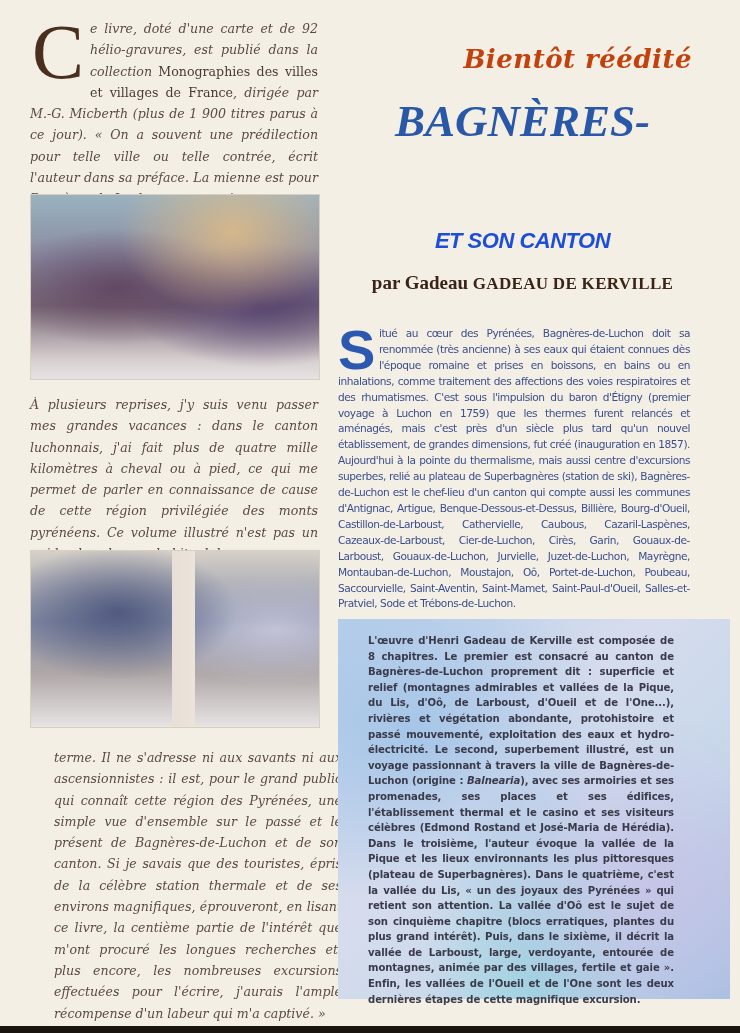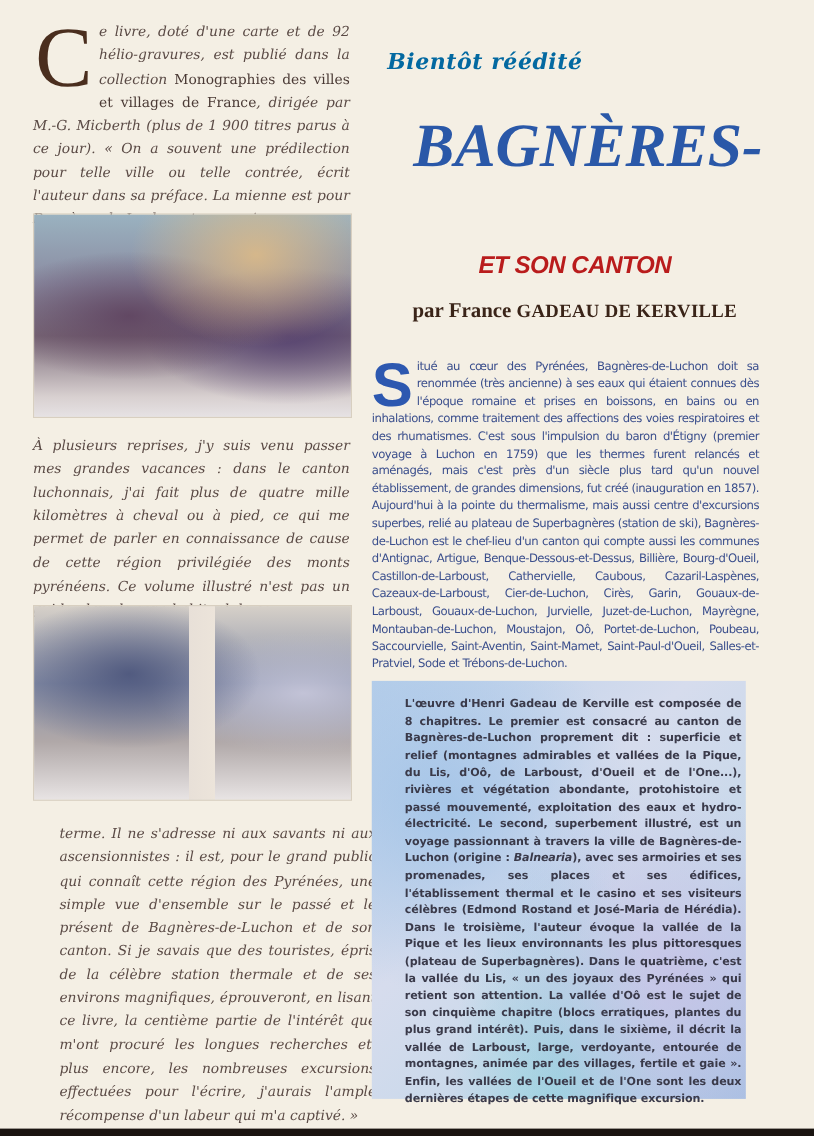--- a/index.html
+++ b/index.html
@@ -46,54 +46,54 @@
     background:
       linear-gradient(90deg, transparent 49%, #e8e0d8 49%, #ece4da 57%, transparent 57%),
       radial-gradient(ellipse at 30% 35%, rgba(70,80,120,0.85), transparent 42%),
       radial-gradient(ellipse at 85% 45%, rgba(200,200,220,0.9), transparent 40%),
       linear-gradient(180deg, #d6d0c8 0%, #8890a8 40%, #b0a8a8 70%, #e8e4e4 100%);
   }
   .p2 { position: absolute; left: 0; top: 382px; width: 288px; }
   .p3 { position: absolute; left: 0; top: 735px; width: 288px; margin-left: 24px; }
 
   .kicker {
-    position: absolute; left: 352px; top: 44px; width: 340px; text-align: left;
+    position: absolute; left: 352px; top: 44px; width: 340px; text-align: right;
     font-family: "DejaVu Serif", serif; font-style: italic; font-weight: bold;
-    font-size: 20px; color: #0369a1; letter-spacing: 0.5px;
+    font-size: 26px; color: #c2410c; letter-spacing: 0.5px;
   }
   .title {
     position: absolute; left: 350px; top: 90px; width: 345px; text-align: center;
     font-family: "Liberation Serif", serif; font-style: italic; font-weight: bold;
-    color: #2a58a8; font-size: 56px; line-height: 62px; margin: 12px;
+    color: #2a58a8; font-size: 45px; line-height: 62px; margin: 0;
   }
   .subtitle {
     position: absolute; left: 350px; top: 228px; width: 345px; text-align: center;
     font-family: "Liberation Sans", sans-serif; font-style: italic; font-weight: bold;
-    font-size: 22px; color: #b91c1c; letter-spacing: -0.5px;
+    font-size: 22px; color: #1d4ed8; letter-spacing: -0.5px;
   }
   .byline {
     position: absolute; left: 350px; top: 272px; width: 345px; text-align: center;
     font-family: "Liberation Serif", serif; font-weight: bold;
     font-size: 19px; color: #3a2418;
   }
   .byline .caps { font-size: 17px; letter-spacing: 0.3px; }
 
   .blue-text {
     position: absolute; left: 338px; top: 326px; width: 352px;
     font-family: "DejaVu Sans", sans-serif;
     font-size: 10.6px; line-height: 15.9px; color: #3a4e8c;
     text-align: justify; margin: 0; letter-spacing: -0.45px;
   }
   .dropcap-s {
     float: left; font-family: "Liberation Sans", sans-serif; font-weight: bold;
     font-size: 56px; line-height: 44px; color: #2d58b0; margin: 2px 4px 0 0;
   }
 
   .box {
-    position: absolute; left: 338px; top: 619px; width: 340px; height: 380px;
+    position: absolute; left: 338px; top: 619px; width: 392px; height: 380px;
     background:
       radial-gradient(ellipse at 20% 30%, rgba(150,190,230,0.7), transparent 45%),
       radial-gradient(ellipse at 80% 70%, rgba(200,190,230,0.7), transparent 45%),
       radial-gradient(ellipse at 50% 95%, rgba(140,210,220,0.7), transparent 40%),
       linear-gradient(135deg, #b8cfea 0%, #d6dced 40%, #c6d8ea 70%, #a6c0e2 100%);
   }
   .box-text {
     position: absolute; left: 30px; top: 14px; width: 306px;
     font-family: "DejaVu Sans", sans-serif; font-weight: bold;
     font-size: 10.1px; line-height: 15.6px; color: #3a3a4a;
@@ -118,21 +118,21 @@
 
     <p class="left-text p3">terme. Il ne s'adresse ni aux savants ni aux ascensionnistes : il est, pour le grand public qui connaît cette région des Pyrénées, une simple vue d'ensemble sur le passé et le présent de Bagnères-de-Luchon et de son canton. Si je savais que des touristes, épris de la célèbre station thermale et de ses environs magnifiques, éprouveront, en lisant ce livre, la centième partie de l'intérêt que m'ont procuré les longues recherches et, plus encore, les nombreuses excursions effectuées pour l'écrire, j'aurais l'ample récompense d'un labeur qui m'a captivé. »</p>
   </div>
 
   <div class="kicker">Bientôt réédité</div>
   <h1 class="title">
     <span>BAGNÈRES-</span><br>
   </h1>
   <div class="subtitle">ET SON CANTON</div>
   <div class="byline">
-    <span>par France </span><span class="caps">GADEAU DE KERVILLE</span>
+    <span>par Gadeau </span><span class="caps">GADEAU DE KERVILLE</span>
   </div>
 
   <p class="blue-text">
     <span class="dropcap-s">S</span><span>itué au cœur des Pyrénées, Bagnères-de-Luchon doit sa renommée (très ancienne) à ses eaux qui étaient connues dès l'époque romaine et prises en boissons, en bains ou en inhalations, comme traitement des affections des voies respiratoires et des rhumatismes. C'est sous l'impulsion du baron d'Étigny (premier voyage à Luchon en 1759) que les thermes furent relancés et aménagés, mais c'est près d'un siècle plus tard qu'un nouvel établissement, de grandes dimensions, fut créé (inauguration en 1857). Aujourd'hui à la pointe du thermalisme, mais aussi centre d'excursions superbes, relié au plateau de Superbagnères (station de ski), Bagnères-de-Luchon est le chef-lieu d'un canton qui compte aussi les communes d'Antignac, Artigue, Benque-Dessous-et-Dessus, Billière, Bourg-d'Oueil, Castillon-de-Larboust, Cathervielle, Caubous, Cazaril-Laspènes, Cazeaux-de-Larboust, Cier-de-Luchon, Cirès, Garin, Gouaux-de-Larboust, Gouaux-de-Luchon, Jurvielle, Juzet-de-Luchon, Mayrègne, Montauban-de-Luchon, Moustajon, Oô, Portet-de-Luchon, Poubeau, Saccourvielle, Saint-Aventin, Saint-Mamet, Saint-Paul-d'Oueil, Salles-et-Pratviel, Sode et Trébons-de-Luchon.</span>
   </p>
 
   <div class="box">
     <p class="box-text">
       <span>L'œuvre d'Henri Gadeau de Kerville est composée de 8 chapitres. Le premier est consacré au canton de Bagnères-de-Luchon proprement dit : superficie et relief (montagnes admirables et vallées de la Pique, du Lis, d'Oô, de Larboust, d'Oueil et de l'One...), rivières et végétation abondante, protohistoire et passé mouvementé, exploitation des eaux et hydro-électricité. Le second, superbement illustré, est un voyage passionnant à travers la ville de Bagnères-de-Luchon (origine : </span><i>Balnearia</i><span>), avec ses armoiries et ses promenades, ses places et ses édifices, l'établissement thermal et le casino et ses visiteurs célèbres (Edmond Rostand et José-Maria de Hérédia). Dans le troisième, l'auteur évoque la vallée de la Pique et les lieux environnants les plus pittoresques (plateau de Superbagnères). Dans le quatrième, c'est la vallée du Lis, « un des joyaux des Pyrénées » qui retient son attention. La vallée d'Oô est le sujet de son cinquième chapitre (blocs erratiques, plantes du plus grand intérêt). Puis, dans le sixième, il décrit la vallée de Larboust, large, verdoyante, entourée de montagnes, animée par des villages, fertile et gaie ». Enfin, les vallées de l'Oueil et de l'One sont les deux dernières étapes de cette magnifique excursion.</span>
     </p>

